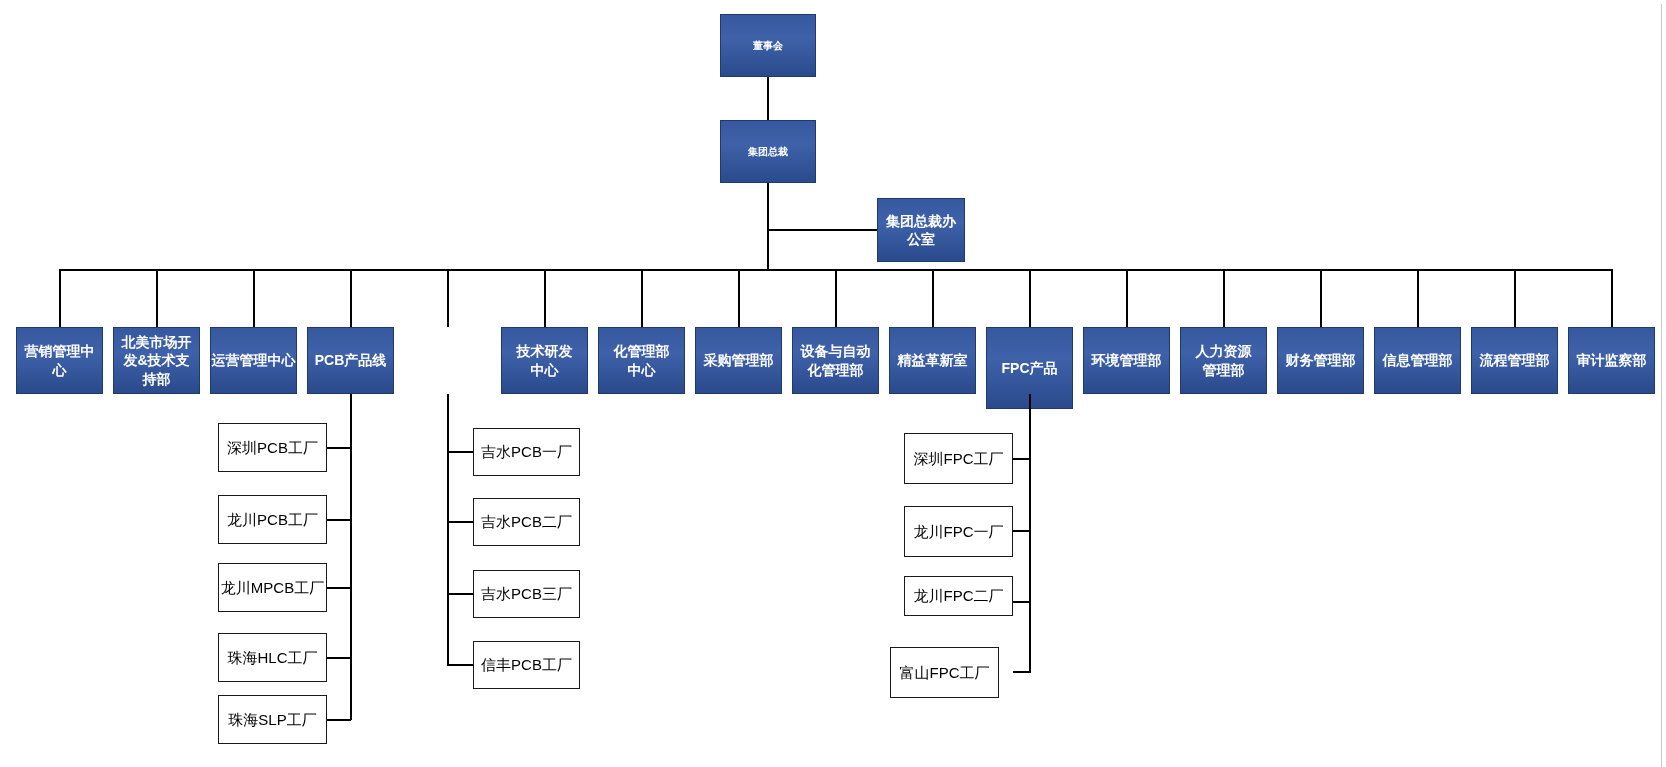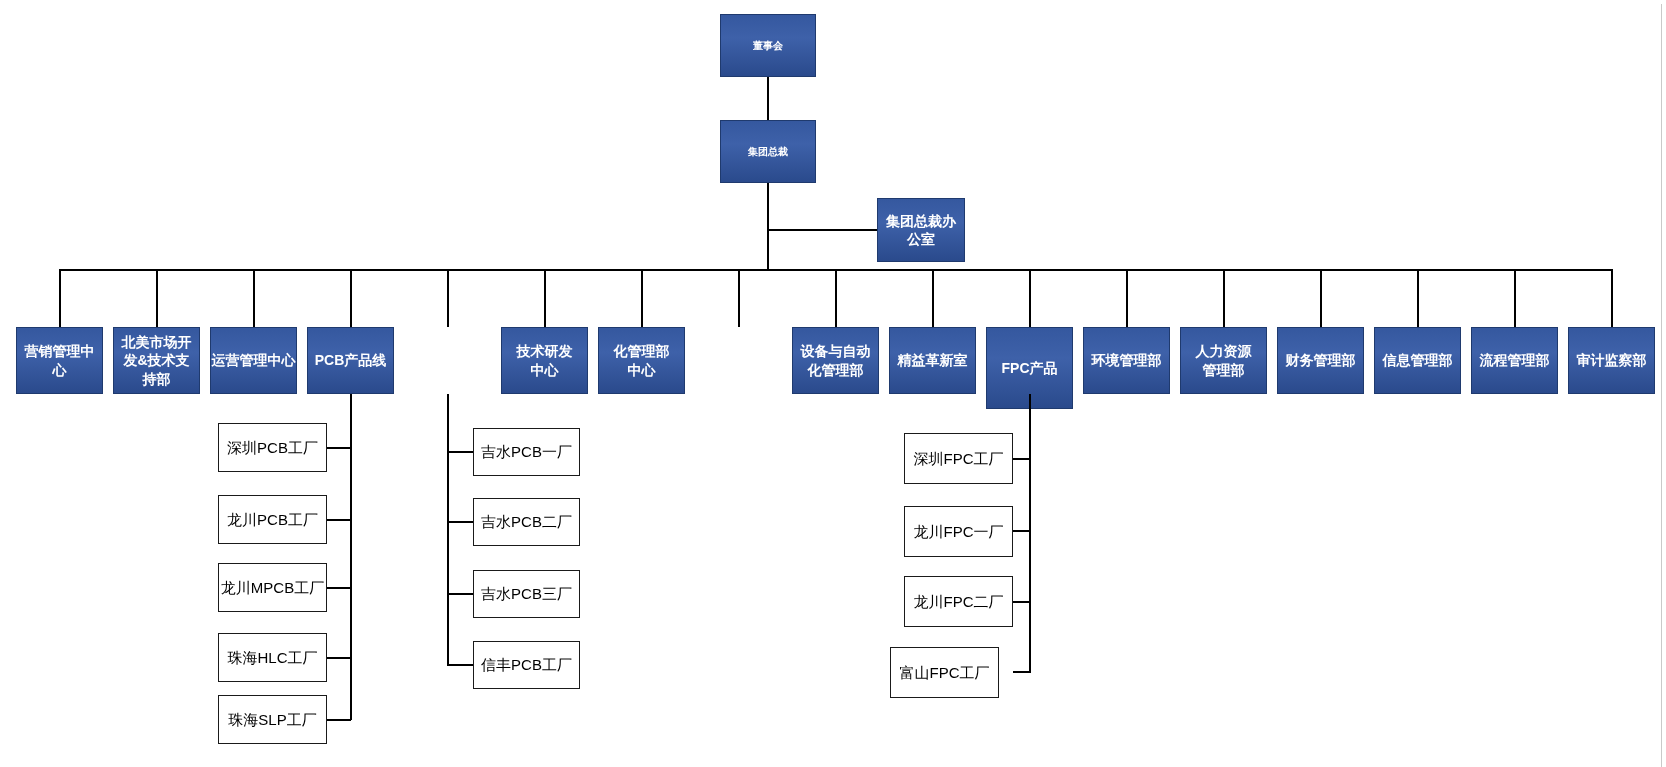--- a/index.html
+++ b/index.html
@@ -94,20 +94,21 @@
 心</div>
   <div class="node-blue" style="left:113px;top:327px;width:87px;height:67px">北美市场开
 发&amp;技术支
 持部</div>
   <div class="node-blue" style="left:210px;top:327px;width:87px;height:67px">运营管理中心</div>
   <div class="node-blue" style="left:307px;top:327px;width:87px;height:67px">PCB产品线</div>
   <div class="node-blue" style="left:501px;top:327px;width:87px;height:67px">技术研发
 中心</div>
   <div class="node-blue" style="left:598px;top:327px;width:87px;height:67px">化管理部
 中心</div>
+  <div class="node-blue" style="left:695px;top:327px;width:87px;height:67px">采购管理部</div>
   <div class="node-blue" style="left:792px;top:327px;width:87px;height:67px">设备与自动
 化管理部</div>
   <div class="node-blue" style="left:889px;top:327px;width:87px;height:67px">精益革新室</div>
   <div class="node-blue" style="left:986px;top:327px;width:87px;height:82px">FPC产品</div>
   <div class="node-blue" style="left:1083px;top:327px;width:87px;height:67px">环境管理部</div>
   <div class="node-blue" style="left:1180px;top:327px;width:87px;height:67px">人力资源
 管理部</div>
   <div class="node-blue" style="left:1277px;top:327px;width:87px;height:67px">财务管理部</div>
   <div class="node-blue" style="left:1374px;top:327px;width:87px;height:67px">信息管理部</div>
   <div class="node-blue" style="left:1471px;top:327px;width:87px;height:67px">流程管理部</div>
@@ -135,18 +136,18 @@
   <div class="node-white" style="left:473px;top:570px;width:107px;height:48px">吉水PCB三厂</div>
   <div class="node-white" style="left:473px;top:641px;width:107px;height:48px">信丰PCB工厂</div>
 
   <div class="vline" style="left:1029px;top:394px;height:279px"></div>
   <div class="hline" style="left:1013px;top:458px;width:17px"></div>
   <div class="hline" style="left:1013px;top:530px;width:17px"></div>
   <div class="hline" style="left:1013px;top:601px;width:17px"></div>
   <div class="hline" style="left:1013px;top:671px;width:17px"></div>
   <div class="node-white" style="left:904px;top:433px;width:109px;height:51px">深圳FPC工厂</div>
   <div class="node-white" style="left:904px;top:506px;width:109px;height:51px">龙川FPC一厂</div>
-  <div class="node-white" style="left:904px;top:576px;width:109px;height:51px">龙川FPC二厂</div>
+  <div class="node-white" style="left:904px;top:576px;width:109px;height:40px">龙川FPC二厂</div>
   <div class="node-white" style="left:890px;top:647px;width:109px;height:51px">富山FPC工厂</div>
 
   <div class="canvas-edge" style="left:1661px;top:4px;height:763px"></div>
 
 </div>
 
 </body></html>

